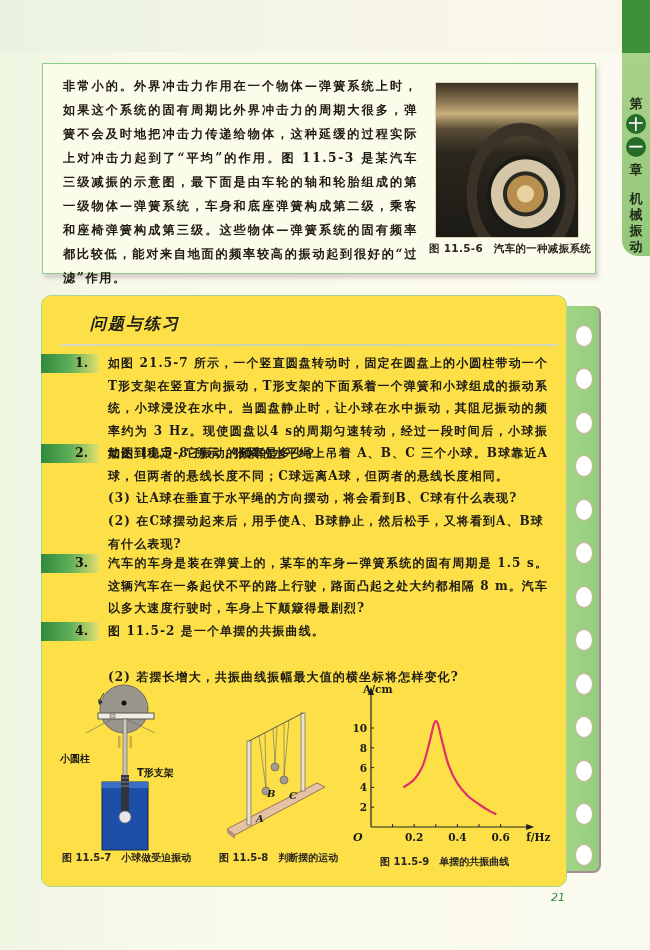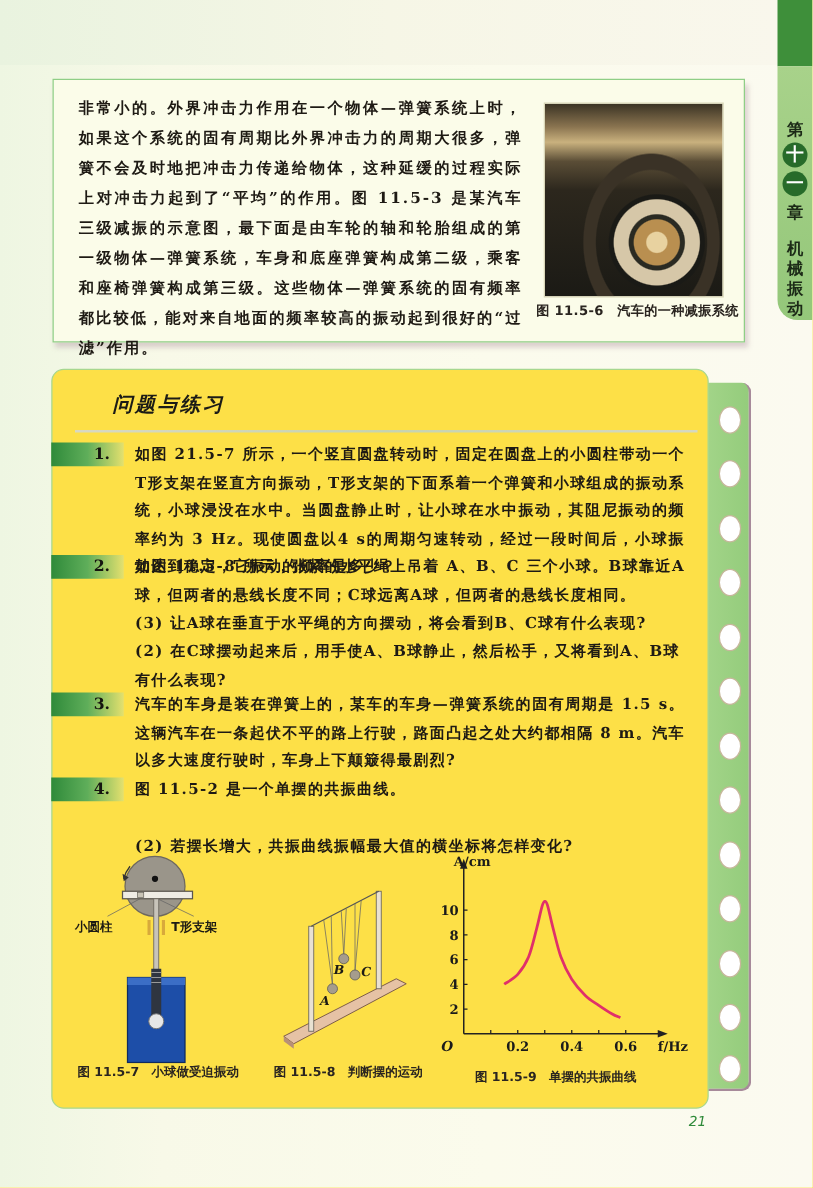--- a/index.html
+++ b/index.html
@@ -103,21 +103,21 @@
     text-align: justify;
   }
   .sub {
     position: absolute; left: 66px; width: 440px;
     font-size: 12px; line-height: 22.5px; letter-spacing: 1.1px; font-weight: bold;
   }
   .fig-caption {
     position: absolute; font-family: "DejaVu Sans", sans-serif; font-size: 10px; font-weight: bold; color: #2a2520;
     white-space: nowrap;
   }
-  .lbl { position: absolute; font-family: "DejaVu Sans", sans-serif; font-size: 10px; font-weight: bold; color: #1c1a14; white-space: nowrap; }
+  .lbl { position: absolute; font-family: "DejaVu Sans", sans-serif; font-size: 10px; font-weight: bold; color: #1c1a14; white-space: nowrap; margin-top: 17px; }
   .page-number {
     position: absolute; left: 551px; top: 891px;
     font-family: "DejaVu Sans", sans-serif; font-style: italic; font-size: 11px; color: #2f8a3a;
   }
   svg text { font-family: "DejaVu Serif", serif; }
 </style>
 </head>
 <body>
 
 <div class="page-bg"></div>
@@ -195,21 +195,21 @@
       <rect x="77.5" y="55" width="2.5" height="12" fill="#d8a93b"></rect>
       <rect x="50" y="101" width="46" height="68" fill="#1d4ea8" stroke="#0f2a5e" stroke-width="1"></rect>
       <rect x="50" y="101" width="46" height="6" fill="#3b6ec6"></rect>
       <rect x="69" y="94" width="8" height="40" fill="#2f3540"></rect>
       <line x1="69" y1="97" x2="77" y2="97" stroke="#999" stroke-width="0.8"></line>
       <line x1="69" y1="101" x2="77" y2="101" stroke="#999" stroke-width="0.8"></line>
       <line x1="69" y1="105" x2="77" y2="105" stroke="#999" stroke-width="0.8"></line>
       <circle cx="73" cy="136" r="6" fill="#e7e7e7" stroke="#777" stroke-width="0.8"></circle>
     </svg>
     <div class="lbl" style="left:8px; top:54px">小圆柱</div>
-    <div class="lbl" style="left:85px; top:54px">T形支架</div>
+    <div class="lbl" style="left:85px; top:68px">T形支架</div>
     <div class="fig-caption" style="left:10px; top:170px">图 11.5-7　小球做受迫振动</div>
   </div>
 
   <div style="position:absolute; left:165px; top:405px; width:150px; height:175px;">
     <svg width="150" height="145" viewBox="0 0 150 145">
       <polygon points="20,128 110,82 118,86 28,134" fill="#e6c2a5" stroke="#7d5d48" stroke-width="0.8"></polygon>
       <polygon points="20,128 28,134 28,138 20,132" fill="#b89077"></polygon>
       <rect x="40" y="40" width="4" height="84" fill="#e9e1d2" stroke="#6b665c" stroke-width="0.7"></rect>
       <rect x="94" y="12" width="4" height="78" fill="#e9e1d2" stroke="#6b665c" stroke-width="0.7"></rect>
       <line x1="42" y1="40" x2="96" y2="12" stroke="#555" stroke-width="1"></line>

